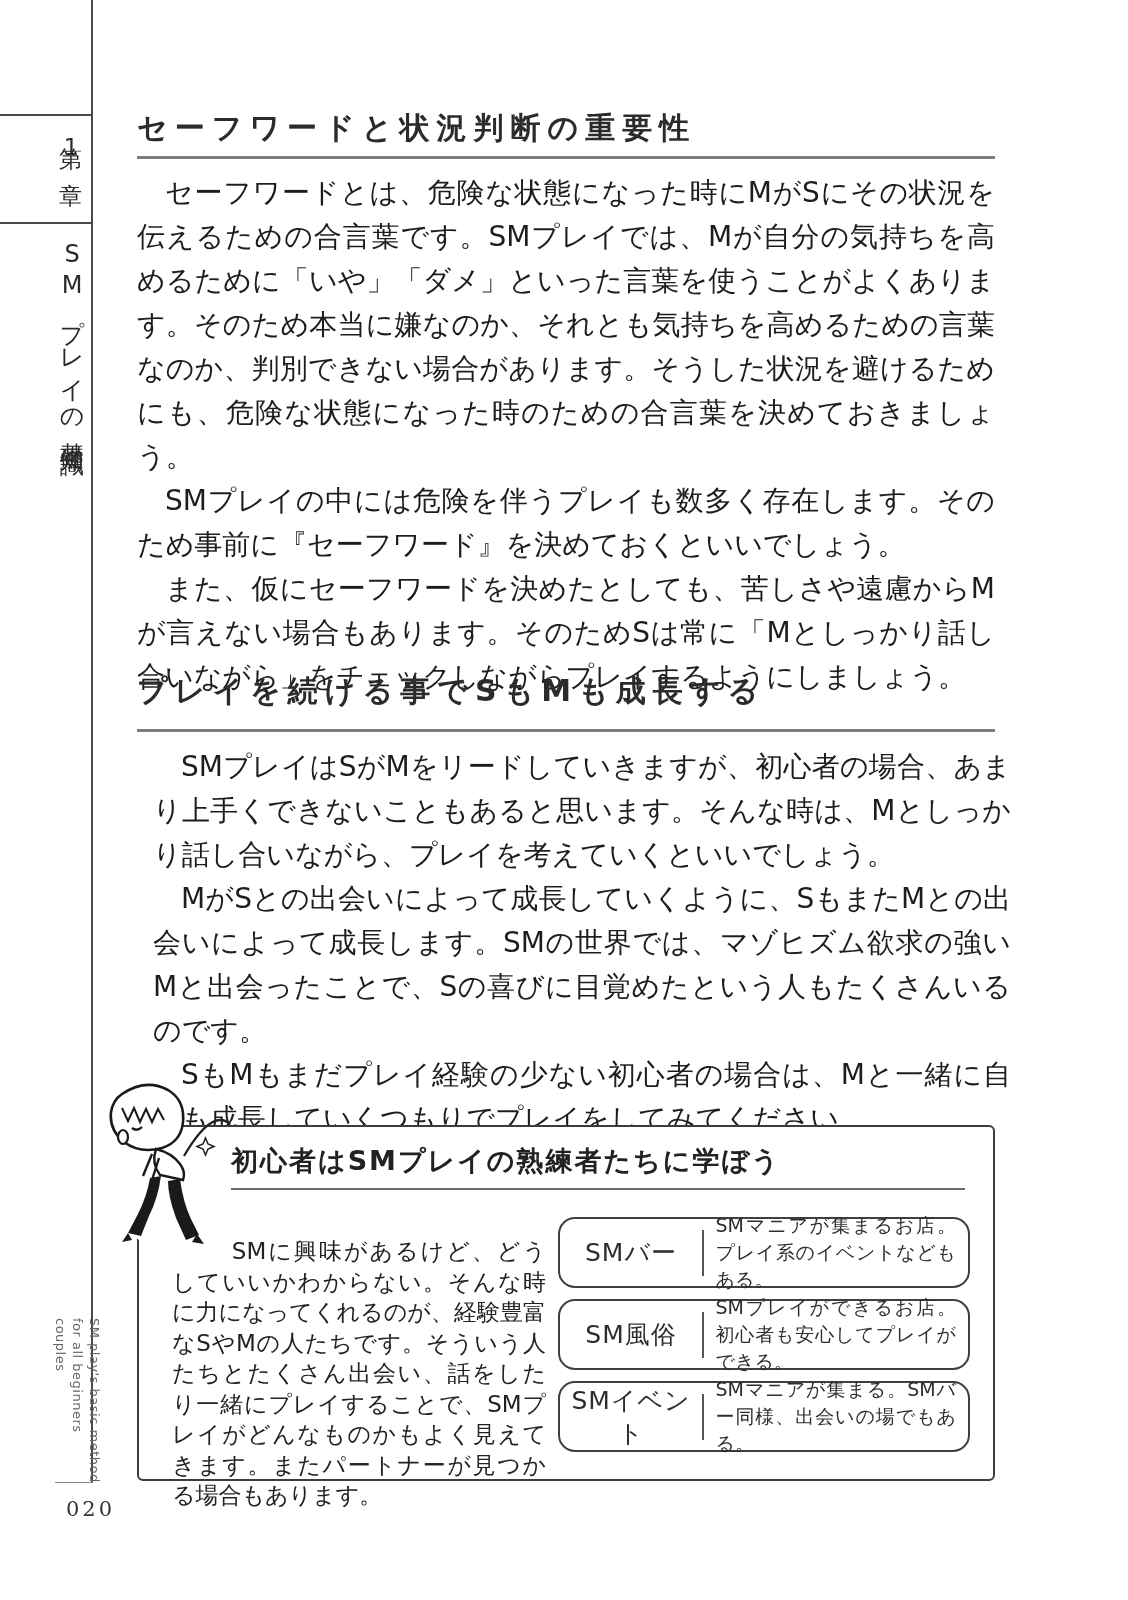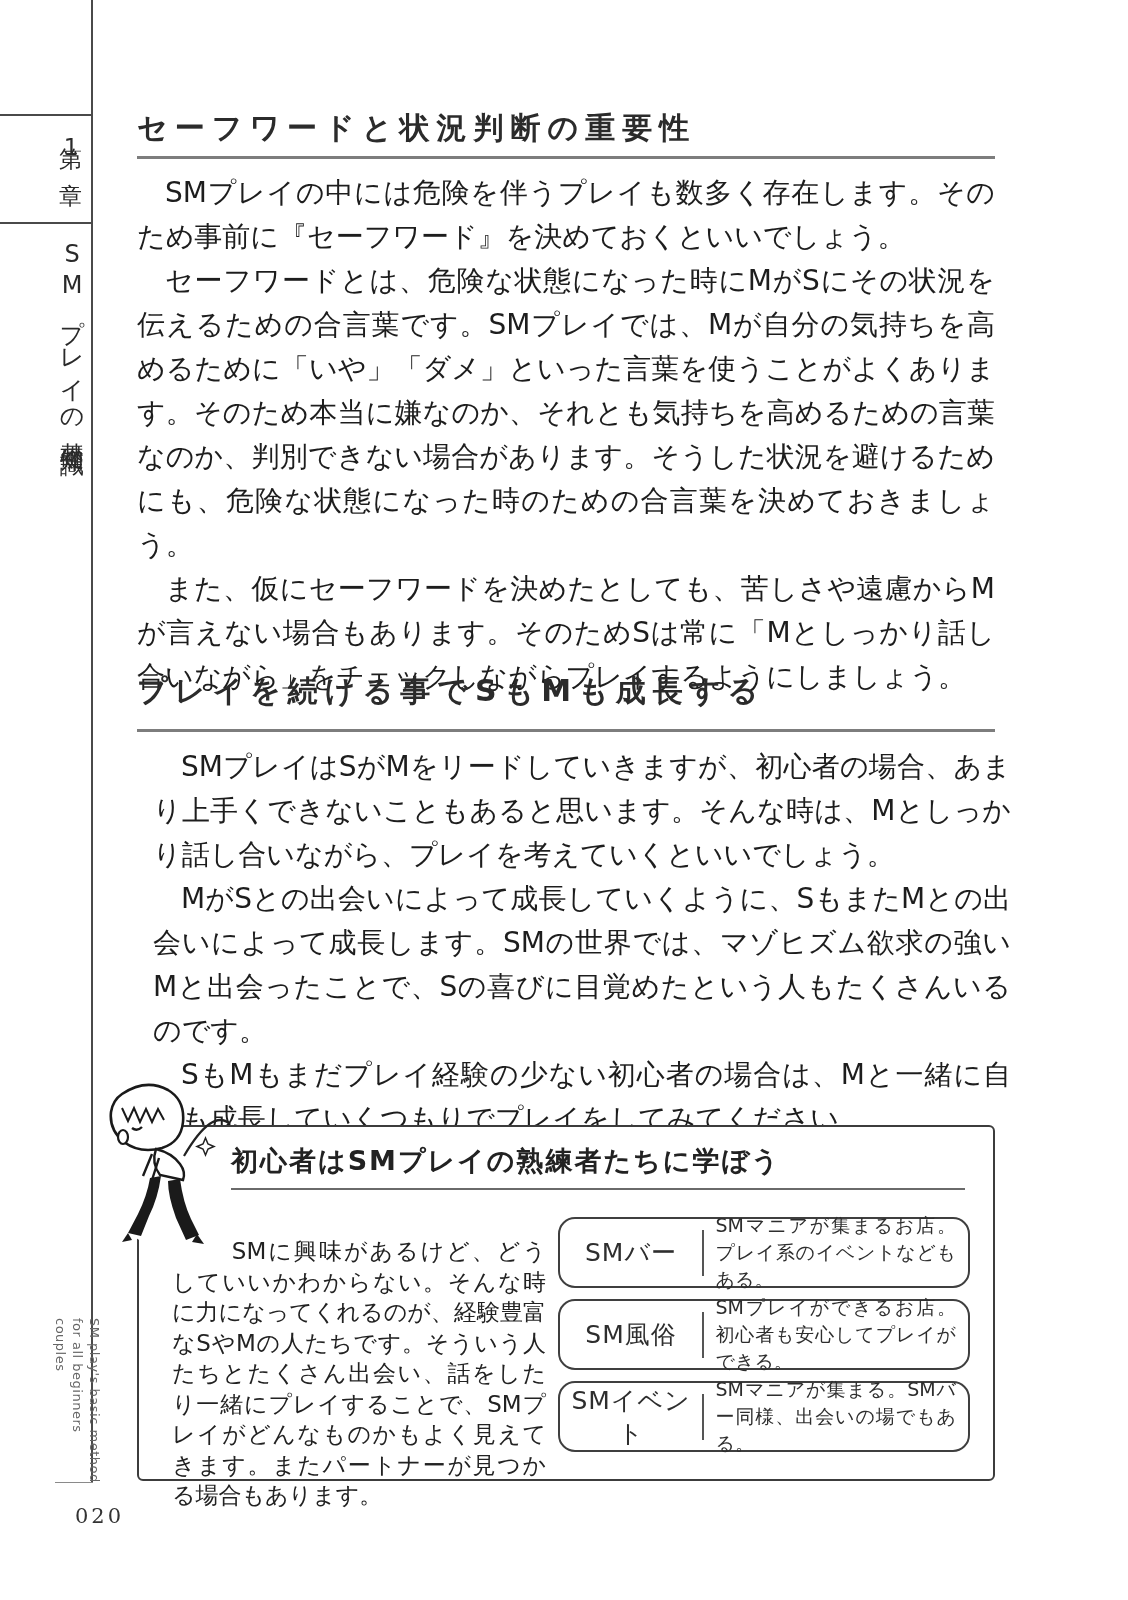--- a/index.html
+++ b/index.html
@@ -21,22 +21,22 @@
     writing-mode:vertical-rl; text-orientation:upright;
     font-size:24px; letter-spacing:3px; color:#2a2a2a;
   }
   .footer-caption {
     position:absolute; left:52px; top:1318px; height:168px;
     writing-mode:vertical-rl; white-space:pre-line;
     font-size:13px; line-height:17px; letter-spacing:0.5px; color:#666;
   }
   .footer-rule { position:absolute; left:55px; top:1482px; width:38px; height:1px; background:#8a8a8a; }
   .page-number {
-    position:absolute; left:75px; top:1497px;
-    font-family:"DejaVu Serif", serif; font-size:21px; letter-spacing:3px; color:#333;margin-top:7px;
+    position:absolute; left:66px; top:1497px;
+    font-family:"DejaVu Serif", serif; font-size:21px; letter-spacing:3px; color:#333;
   }
 
   
   .main { position:absolute; left:137px; top:0; width:858px; height:1600px; }
   .section-heading {
     position:absolute; left:0; width:100%; 
     font-size:30px; font-weight:bold; letter-spacing:7px; color:#2b2b2b;
   }
   .heading-rule { position:absolute; left:0; width:100%; height:3px; background:#7d7d7d; }
   #heading1 { top:108px; }
@@ -91,22 +91,22 @@
 <div class="footer-caption">SM play's basic method
 for all beginners couples</div>
 <div class="footer-rule"></div>
 <div class="page-number">020</div>
 
 <div class="main">
 
   <div class="section-heading" id="heading1">セーフワードと状況判断の重要性</div>
   <div class="heading-rule" id="rule1"></div>
   <div id="section1">
+    <p class="body-par">セーフワードとは、危険な状態になった時にMがSにその状況を伝えるための合言葉です。SMプレイでは、Mが自分の気持ちを高めるために「いや」「ダメ」といった言葉を使うことがよくあります。そのため本当に嫌なのか、それとも気持ちを高めるための言葉なのか、判別できない場合があります。そうした状況を避けるためにも、危険な状態になった時のための合言葉を決めておきましょう。</p>
     <p class="body-par">SMプレイの中には危険を伴うプレイも数多く存在します。そのため事前に『セーフワード』を決めておくといいでしょう。</p>
-    <p class="body-par">セーフワードとは、危険な状態になった時にMがSにその状況を伝えるための合言葉です。SMプレイでは、Mが自分の気持ちを高めるために「いや」「ダメ」といった言葉を使うことがよくあります。そのため本当に嫌なのか、それとも気持ちを高めるための言葉なのか、判別できない場合があります。そうした状況を避けるためにも、危険な状態になった時のための合言葉を決めておきましょう。</p>
     <p class="body-par">また、仮にセーフワードを決めたとしても、苦しさや遠慮からMが言えない場合もあります。そのためSは常に「Mとしっかり話し合いながら」をチェックしながらプレイするようにしましょう。</p>
   </div>
 
   <div class="section-heading" id="heading2">プレイを続ける事でSもMも成長する</div>
   <div class="heading-rule" id="rule2"></div>
   <div id="section2">
     <p class="body-par">SMプレイはSがMをリードしていきますが、初心者の場合、あまり上手くできないこともあると思います。そんな時は、Mとしっかり話し合いながら、プレイを考えていくといいでしょう。</p>
     <p class="body-par">MがSとの出会いによって成長していくように、SもまたMとの出会いによって成長します。SMの世界では、マゾヒズム欲求の強いMと出会ったことで、Sの喜びに目覚めたという人もたくさんいるのです。</p>
     <p class="body-par">SもMもまだプレイ経験の少ない初心者の場合は、Mと一緒に自分も成長していくつもりでプレイをしてみてください。</p>
   </div>

